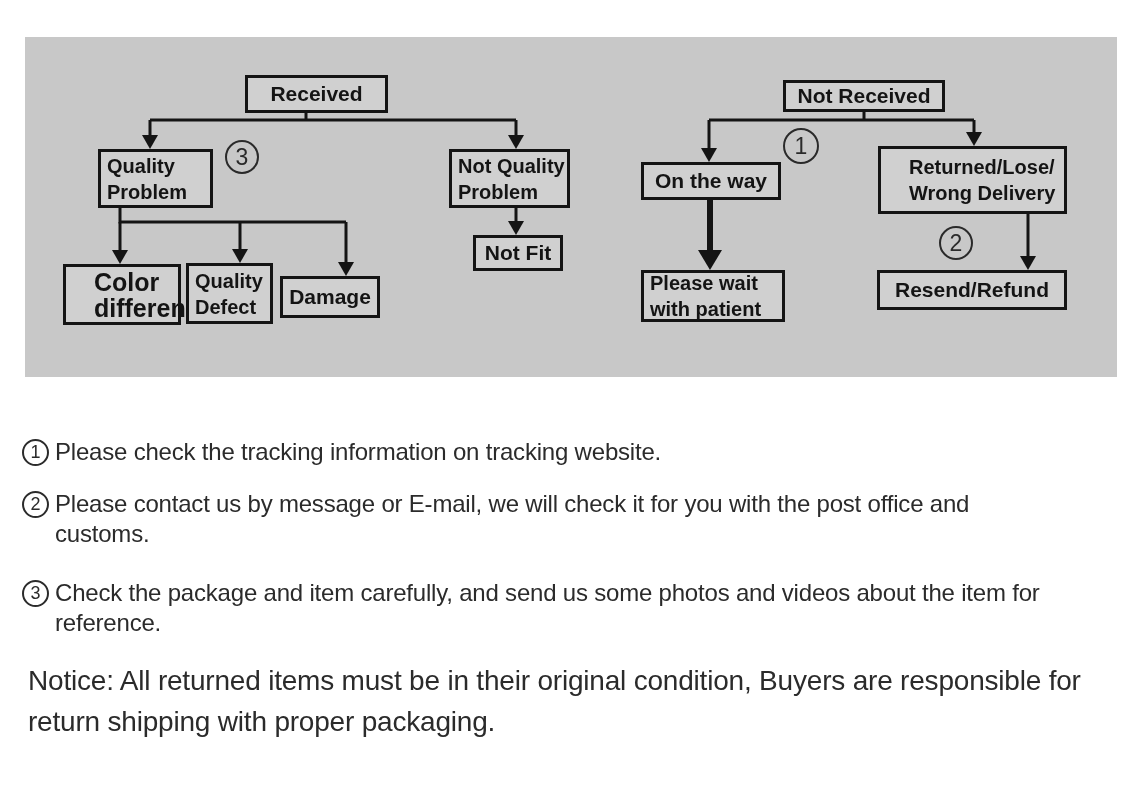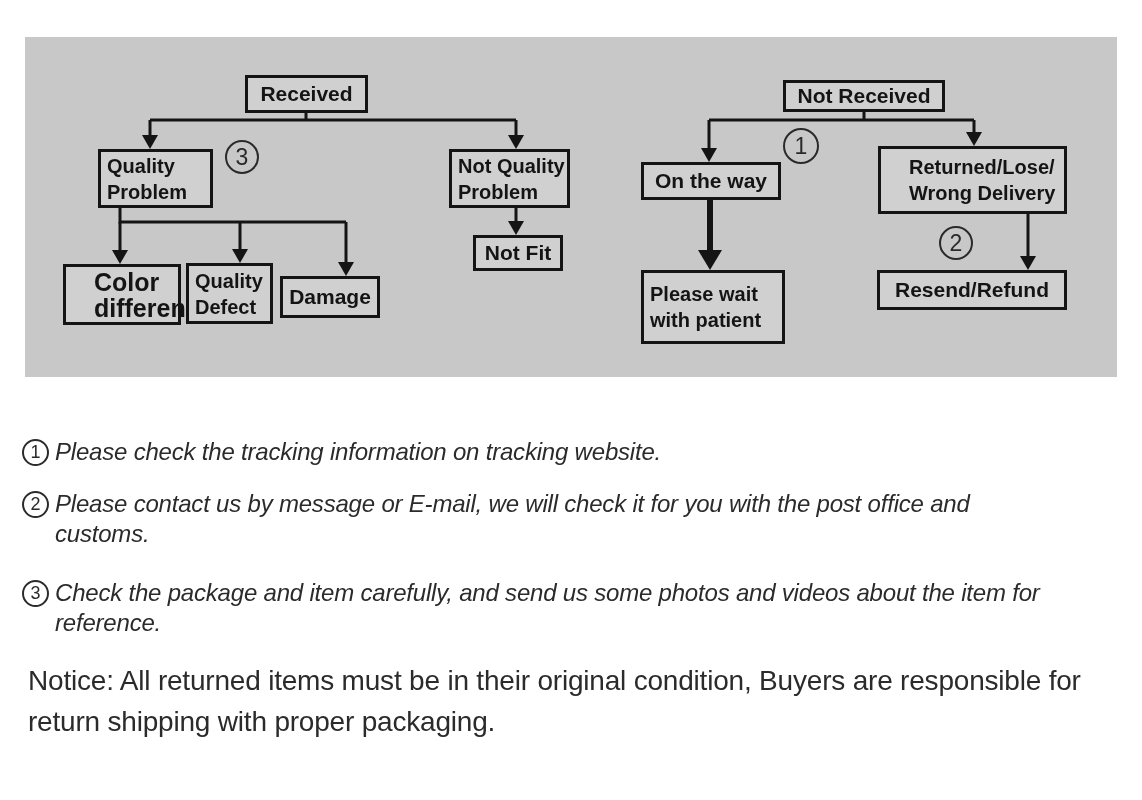--- a/index.html
+++ b/index.html
@@ -32,21 +32,21 @@
   .note {
     position:absolute; left:22px; display:flex; align-items:flex-start; gap:6px;
     color:#2b2b2b;
   }
   .note-circ {
     flex:0 0 auto; width:27px; height:27px; margin-top:2px;
     border:2px solid #2b2b2b; border-radius:50%;
     display:flex; align-items:center; justify-content:center;
     font-size:18px; color:#2b2b2b;
   }
-  .note-text { font-size:24px; line-height:30px; letter-spacing:-0.2px;font-style:italic; }
+  .note-text { font-size:24px; line-height:30px; letter-spacing:-0.2px; }
   .note-text div { min-height:30px; }
   .notice-line {
     position:absolute; left:28px; font-size:28px; line-height:30px;
     color:#2b2b2b; letter-spacing:-0.2px;
   }
 </style>
 </head>
 <body>
 
 <div class="canvas">
@@ -78,21 +78,21 @@
       <path d="M864,111 L864,120 M709,120 L974,120"></path>
       <path d="M709,120 L709,148" marker-end="url(#arrow)"></path>
       <path d="M974,120 L974,132" marker-end="url(#arrow)"></path>
 
       <path d="M710,199 L710,250" stroke-width="6" marker-end="url(#arrowBig)"></path>
 
       <path d="M1028,213 L1028,256" marker-end="url(#arrow)"></path>
     </g>
   </svg>
 
-  <div class="node center" style="left:245px; top:75px; width:123px; height:38px;">
+  <div class="node center" style="left:245px; top:75px; width:143px; height:38px;">
     <span>Received</span>
   </div>
 
   <div class="node left" style="left:98px; top:149px; width:115px; height:59px;">
     <span>Quality</span>
     <span>Problem</span>
   </div>
 
   <div class="circ big" style="left:225px; top:140px;">
     <span>3</span>
@@ -135,21 +135,21 @@
 
   <div class="node left" style="left:878px; top:146px; width:189px; height:68px; padding-left:28px;">
     <span>Returned/Lose/</span>
     <span>Wrong Delivery</span>
   </div>
 
   <div class="circ big" style="left:939px; top:226px;">
     <span>2</span>
   </div>
 
-  <div class="node left" style="left:641px; top:270px; width:144px; height:74px;">
+  <div class="node left" style="left:641px; top:270px; width:144px; height:52px;">
     <span>Please wait</span>
     <span>with patient</span>
   </div>
 
   <div class="node center" style="left:877px; top:270px; width:190px; height:40px;">
     <span>Resend/Refund</span>
   </div>
 
   <div class="note" style="top:437px;">
     <span class="note-circ">

